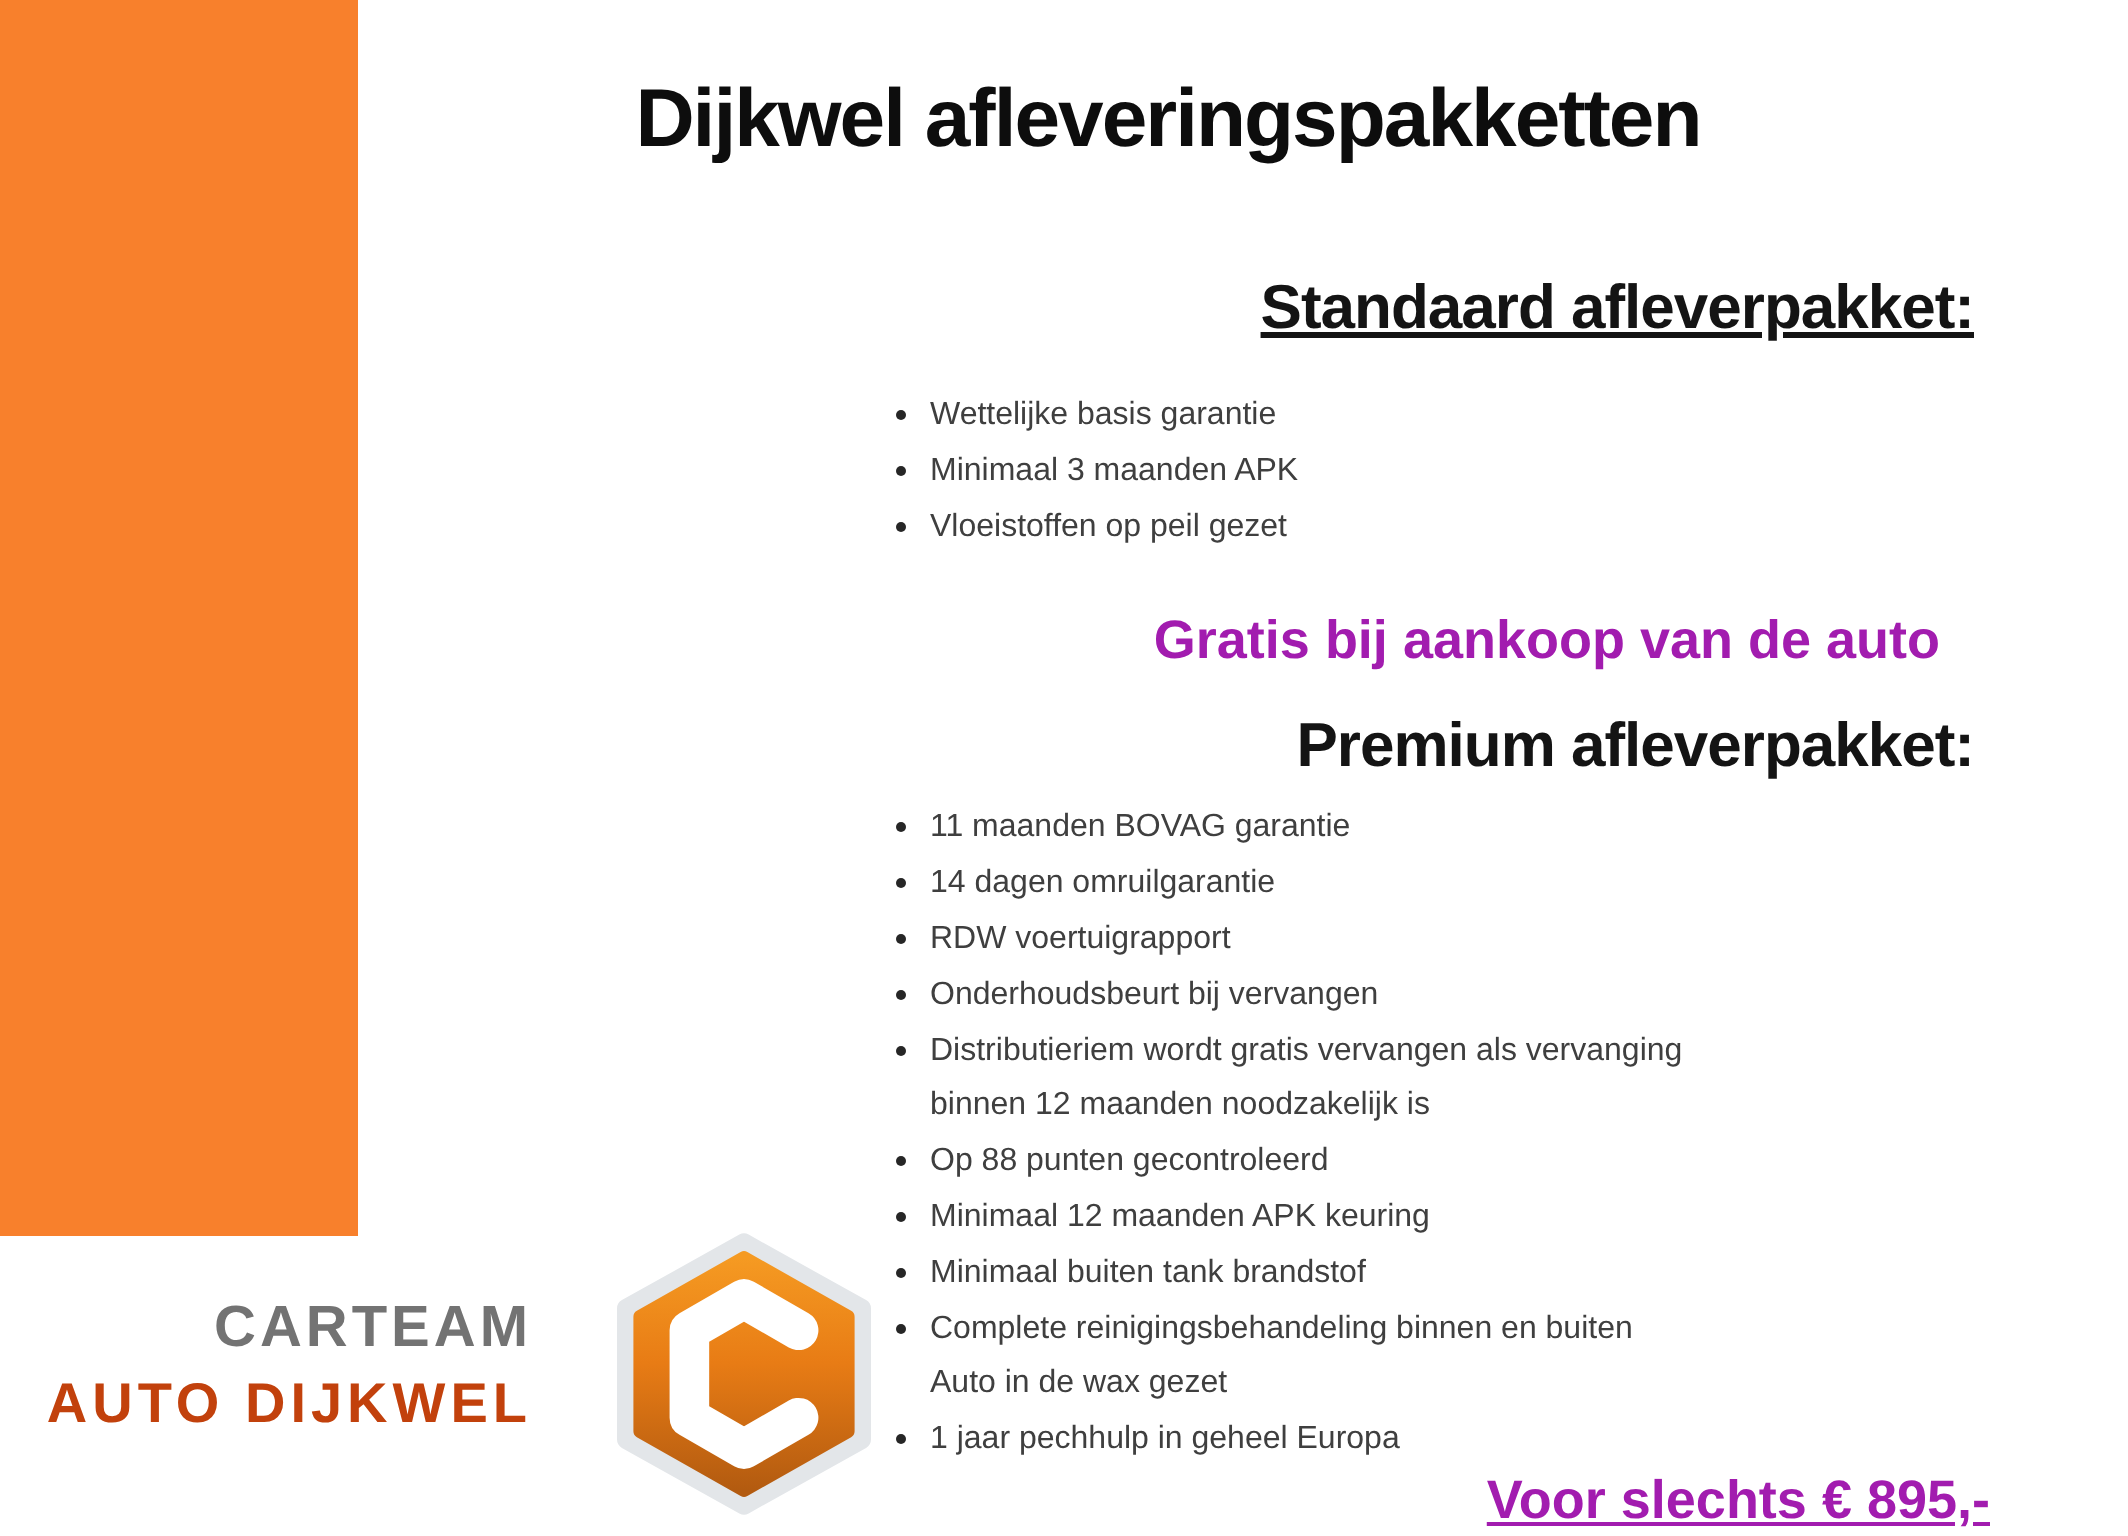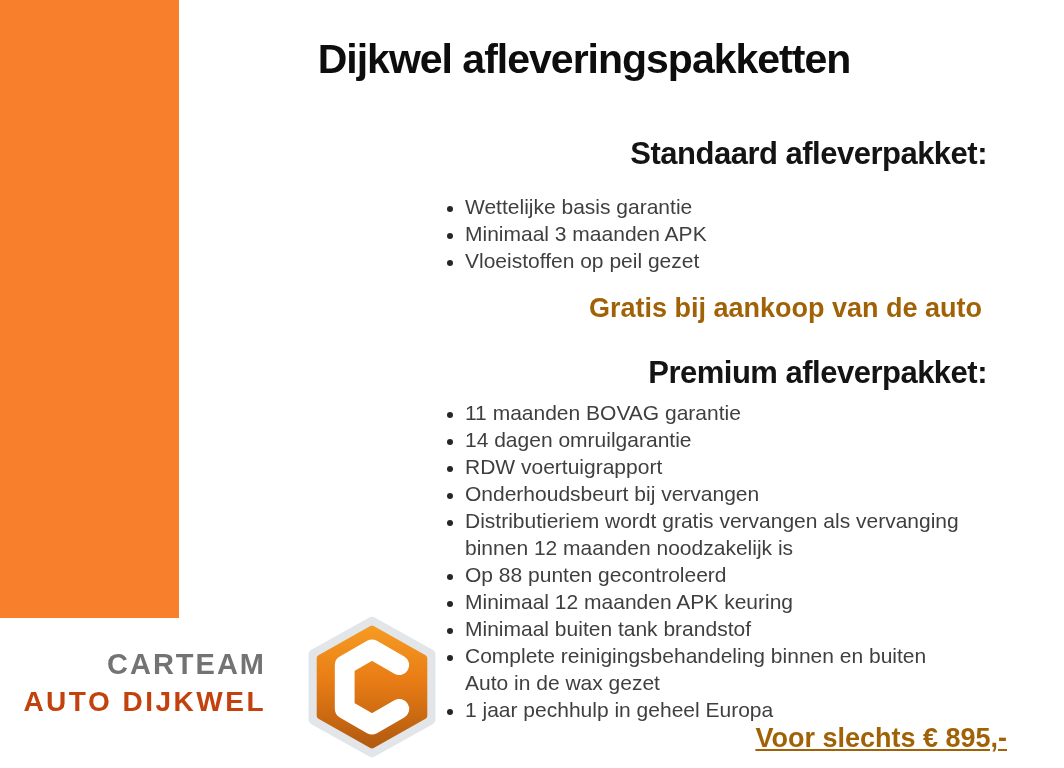--- a/index.html
+++ b/index.html
@@ -22,38 +22,38 @@
     margin:0;text-align:center;
     font-size:41px;font-weight:800;letter-spacing:-1px;
     color:#0d0d0d;
   }
 
   .section-heading{
     position:absolute;right:77px;margin:0;
     font-size:31px;font-weight:800;letter-spacing:-0.5px;
     color:#141414;text-align:right;white-space:nowrap;
   }
-  .standard-heading{top:136px;}
+  .standard-heading{top:136px;text-decoration:underline;}
   .premium-heading{top:355px;text-align:right;}
 
   ul.bullet-list{
     position:absolute;left:447px;margin:0;padding:0 0 0 18px;
     list-style:disc outside;
-    font-size:21px;line-height:27px;color:#3f3f3f;
+    font-size:16px;line-height:27px;color:#3f3f3f;
     width:560px;
   }
   ul.bullet-list li{white-space:pre-line;}
   ul.bullet-list li::marker{color:#262626;font-size:19px;}
   .standard-list{top:193px;}
   .premium-list{top:399px;}
 
   .tan-note{
-    position:absolute;margin:0;
+    position:absolute;margin:12px;
     font-size:27px;font-weight:700;
-    color:#a16207;text-align:right;white-space:nowrap;
+    color:#a21caf;text-align:right;white-space:nowrap;
   }
   .gratis-note{top:293px;right:82px;}
   .price-note{top:723px;right:57px;text-decoration:underline;}
 
   .logo-text{
     position:absolute;left:0;top:650px;width:266px;
     text-align:right;font-weight:700;
   }
   .logo-brand{
     font-size:29px;letter-spacing:2px;color:#737373;line-height:29px;

